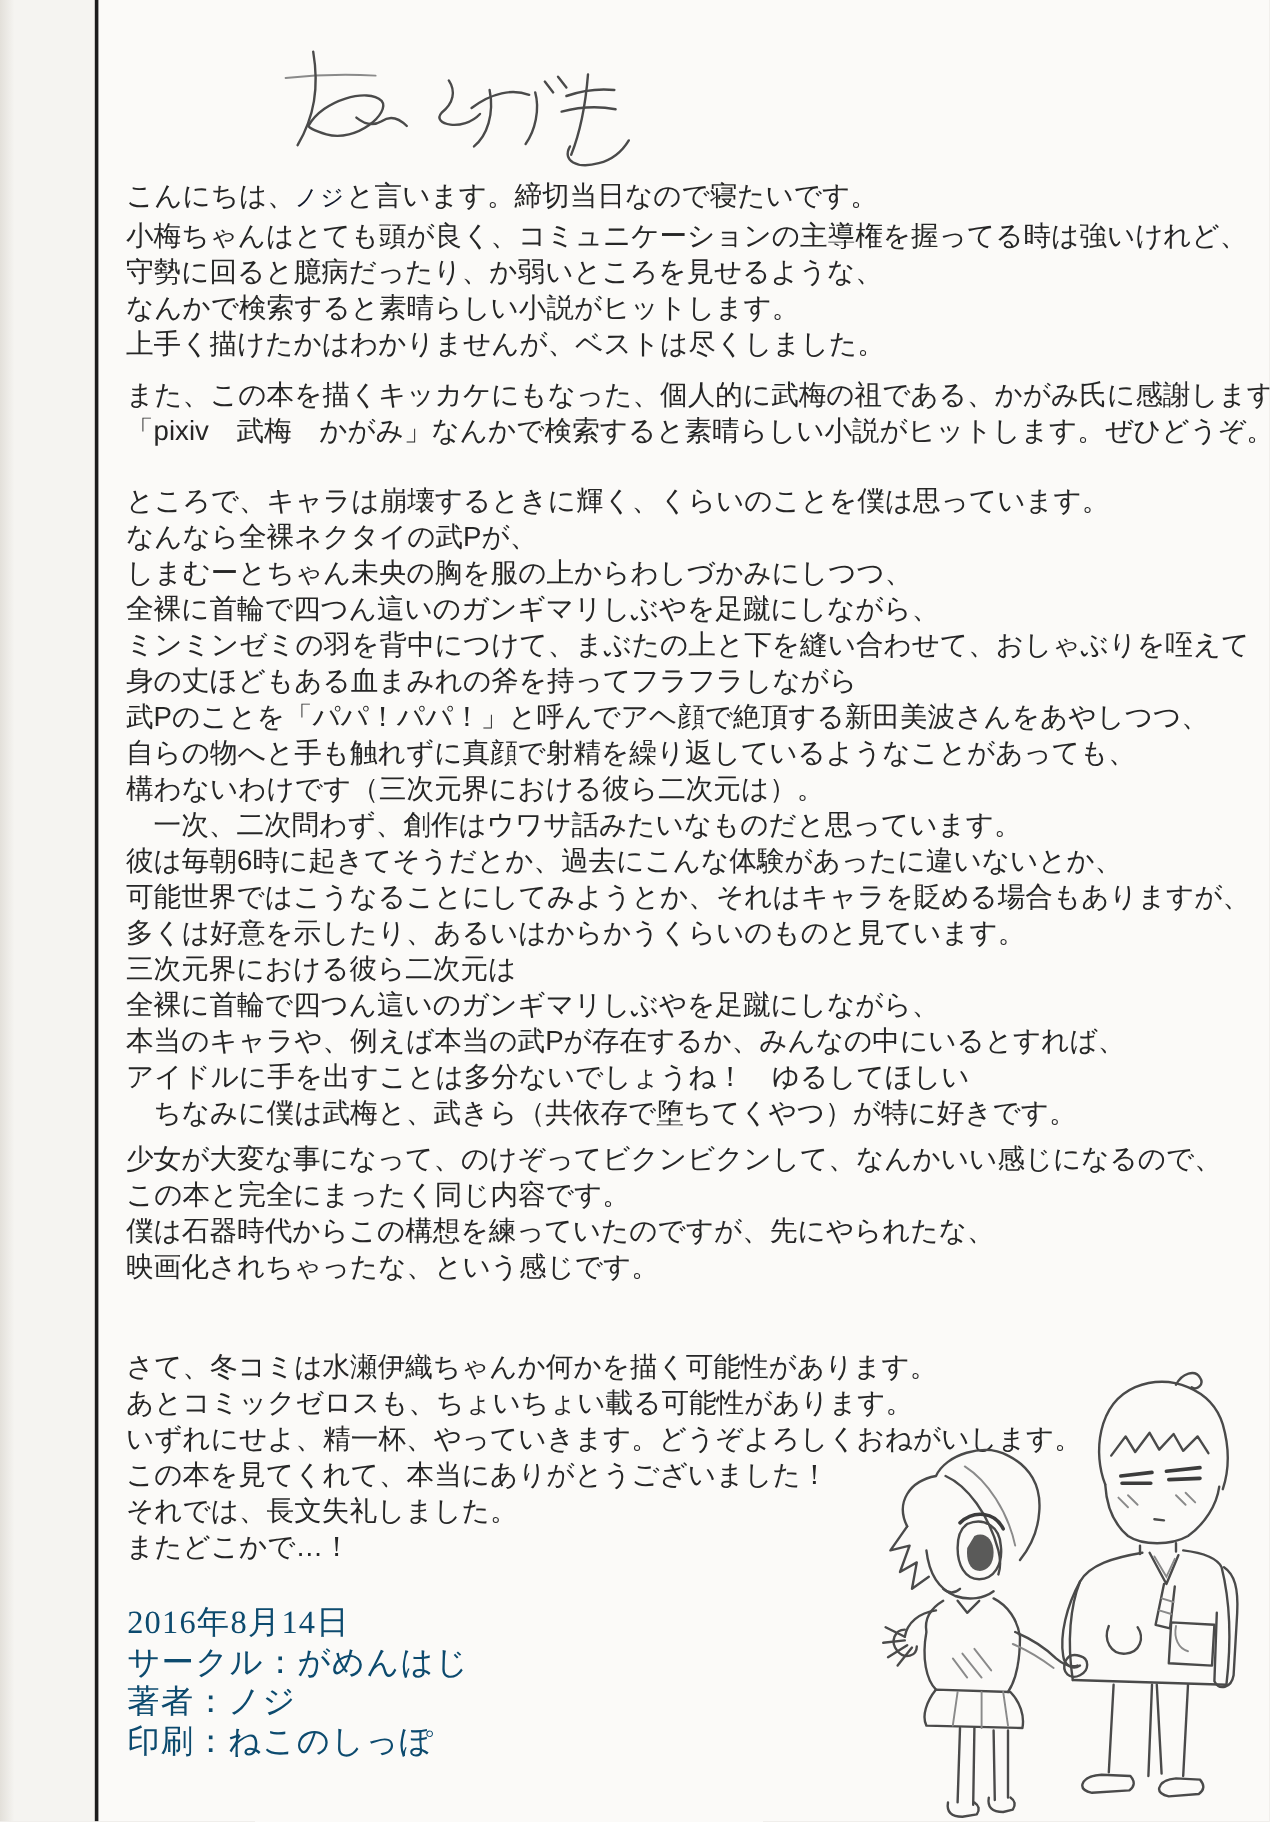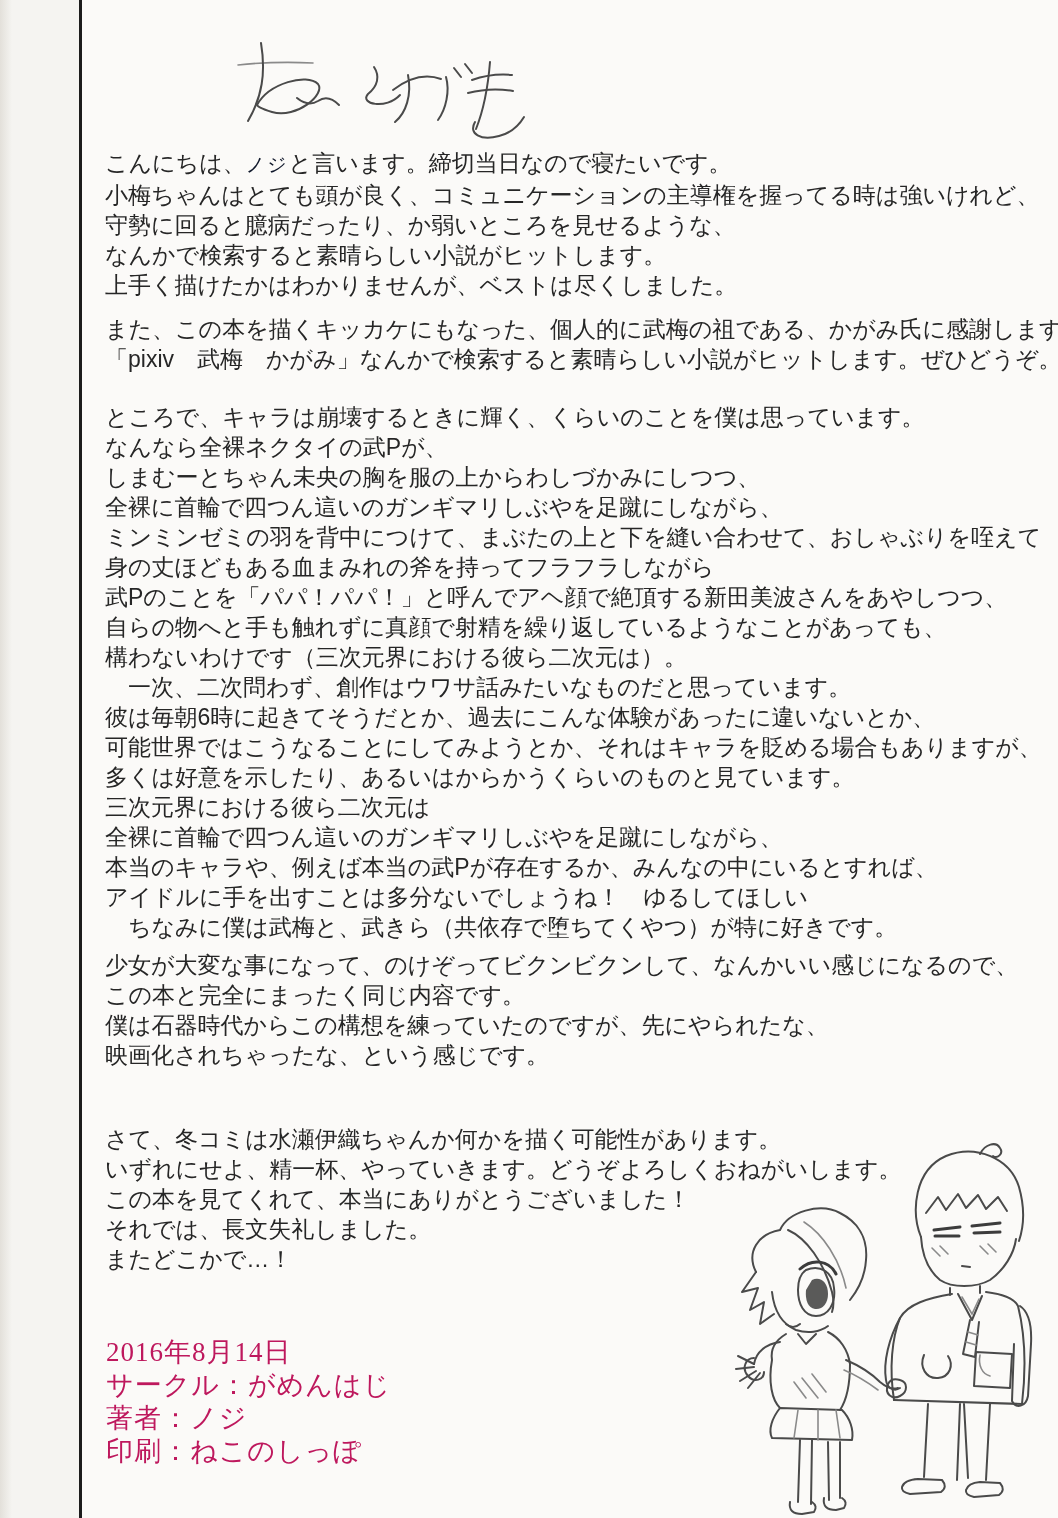--- a/index.html
+++ b/index.html
@@ -15,21 +15,21 @@
     background:linear-gradient(to right, #e3e0da, rgba(245,244,241,0)); }
   .binding-rule { position:absolute; left:79px; top:0; width:3px; height:100%;
     background:#1c1c1c; }
   .title-wrap { position:absolute; left:235px; top:35px; width:300px; height:112px; }
   .content { position:absolute; left:0; top:0; width:1058px; height:1518px; }
   .para { position:absolute; left:105px; }
   .line { white-space:pre; font-size:23px; line-height:30px; letter-spacing:0px;
     color:#262626; }
   .intro-name { font-size:19px; color:#0f172a; letter-spacing:2px; }
   .credits { position:absolute; left:106px; top:1336px;
-    font-family:"Liberation Serif", serif; color:#be185d; }
+    font-family:"Liberation Serif", serif; color:#0c4a6e; }
   .credit-line { white-space:pre; font-size:27px; line-height:33px; letter-spacing:1px; }
   .sketch { position:absolute; left:728px; top:1142px; }
   svg .pencil { fill:none; stroke:#4a4a4a; stroke-width:2; stroke-linecap:round;
     stroke-linejoin:round; }
   svg .pencil-light { fill:none; stroke:#8a8a8a; stroke-width:1.6; stroke-linecap:round; }
   svg .pencil-heavy { fill:none; stroke:#3c3c3c; stroke-width:3; stroke-linecap:round;
     stroke-linejoin:round; }
 </style>
 </head>
 <body>
@@ -101,20 +101,21 @@
 
     <div class="para" style="top:950px;">
       <div class="line">少女が大変な事になって、のけぞってビクンビクンして、なんかいい感じになるので、</div>
       <div class="line">この本と完全にまったく同じ内容です。</div>
       <div class="line">僕は石器時代からこの構想を練っていたのですが、先にやられたな、</div>
       <div class="line">映画化されちゃったな、という感じです。</div>
     </div>
 
     <div class="para" style="top:1124px;">
       <div class="line">さて、冬コミは水瀬伊織ちゃんか何かを描く可能性があります。</div>
+      <div class="line">あとコミックゼロスも、ちょいちょい載る可能性があります。</div>
       <div class="line">いずれにせよ、精一杯、やっていきます。どうぞよろしくおねがいします。</div>
       <div class="line">この本を見てくれて、本当にありがとうございました！</div>
       <div class="line">それでは、長文失礼しました。</div>
       <div class="line">またどこかで…！</div>
     </div>
 
     <div class="credits">
       <div class="credit-line">2016年8月14日</div>
       <div class="credit-line">サークル：がめんはじ</div>
       <div class="credit-line">著者：ノジ</div>

